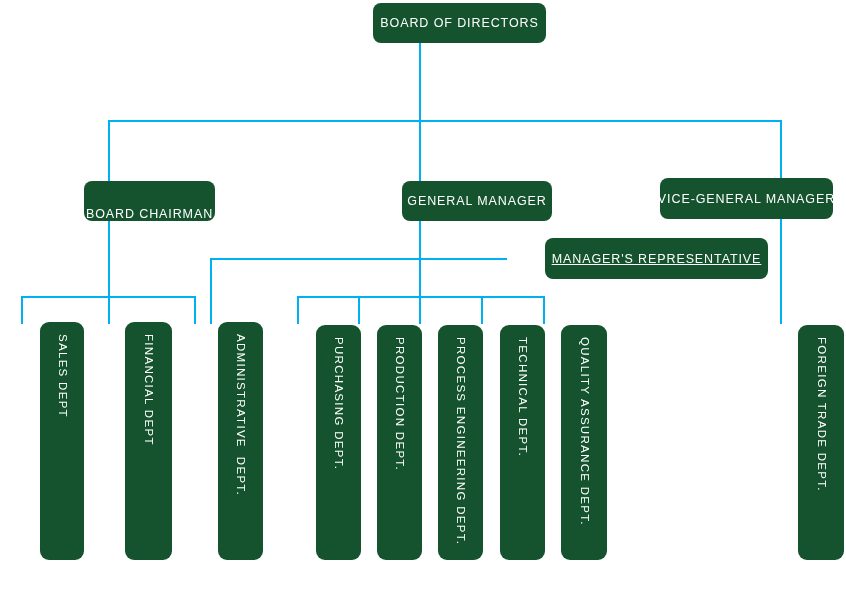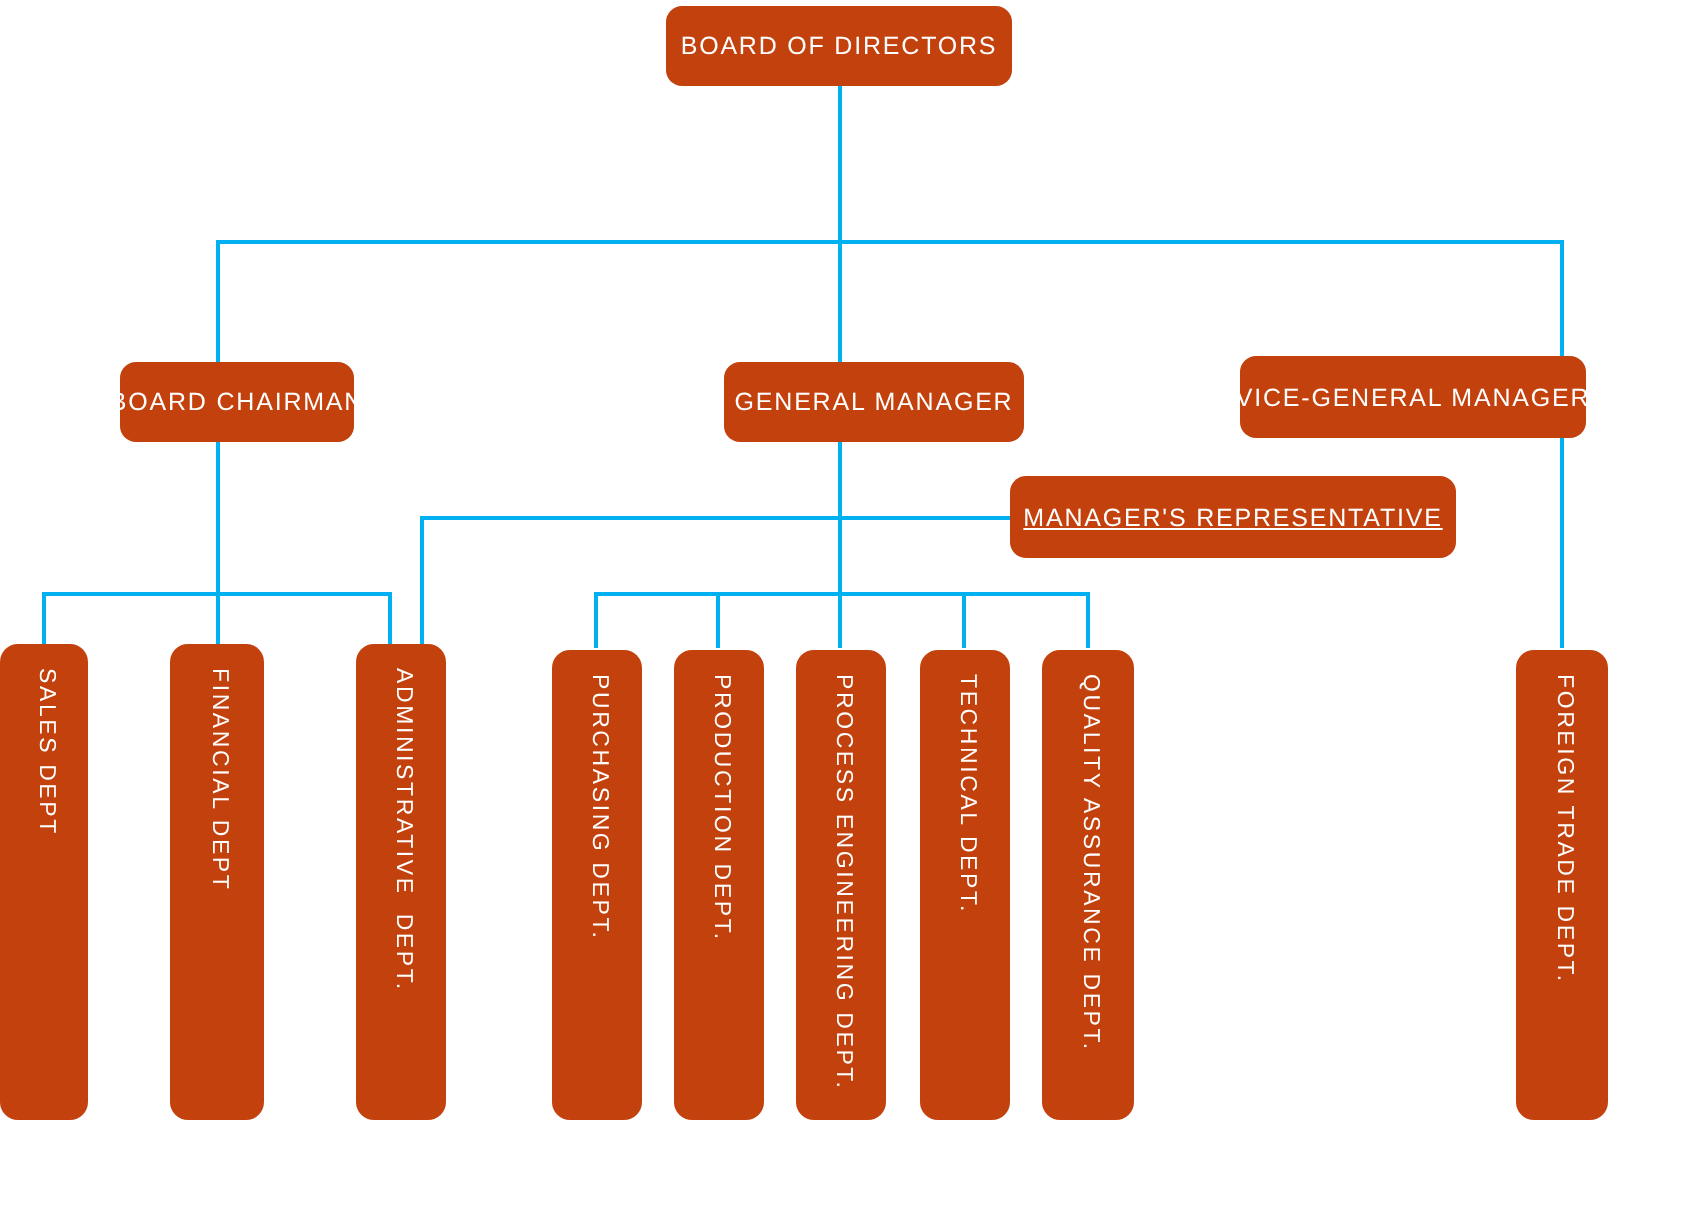--- a/index.html
+++ b/index.html
@@ -20,29 +20,30 @@
     background: #ffffff;
   }
   
   .connector {
     position: absolute;
     background: #00B0F0;
   }
   
   .node {
     position: absolute;
-    background: #c2410c;
+    background: #14532d;
     border-radius: 7px;
     color: #ffffff;
     box-sizing: border-box;
     display: flex;
     align-items: center;
     justify-content: center;
     letter-spacing: 0.9px;
     font-weight: 400;
+    margin-left: 40px;
   }
   .node.horizontal {
     font-size: 12.5px;
     border-radius: 8px;
     padding: 0 14px;
     white-space: nowrap;
   }
   .node.vertical {
     border-radius: 9px;
     padding: 12px 0 0 0;
@@ -100,21 +101,21 @@
   <div class="connector" style="left:481px; top:296px; width:2px; height:28px;"></div>
 
   <div class="connector" style="left:543px; top:296px; width:2px; height:28px;"></div>
 
   <div class="connector" style="left:780px; top:219px; width:2px; height:105px;"></div>
 
   <div class="node horizontal" style="left:333px; top:3px; width:173px; height:40px;">
     <span>BOARD OF DIRECTORS</span>
   </div>
 
-  <div class="node horizontal" style="left:60px; top:181px; width:117px; height:40px;">
+  <div class="node horizontal" style="left:44px; top:181px; width:131px; height:40px;align-items:flex-end;">
     <span>BOARD CHAIRMAN</span>
   </div>
 
   <div class="node horizontal" style="left:362px; top:181px; width:150px; height:40px;">
     <span>GENERAL MANAGER</span>
   </div>
 
   <div class="node horizontal" style="left:620px; top:178px; width:173px; height:41px;">
     <span>VICE-GENERAL MANAGER</span>
   </div>

